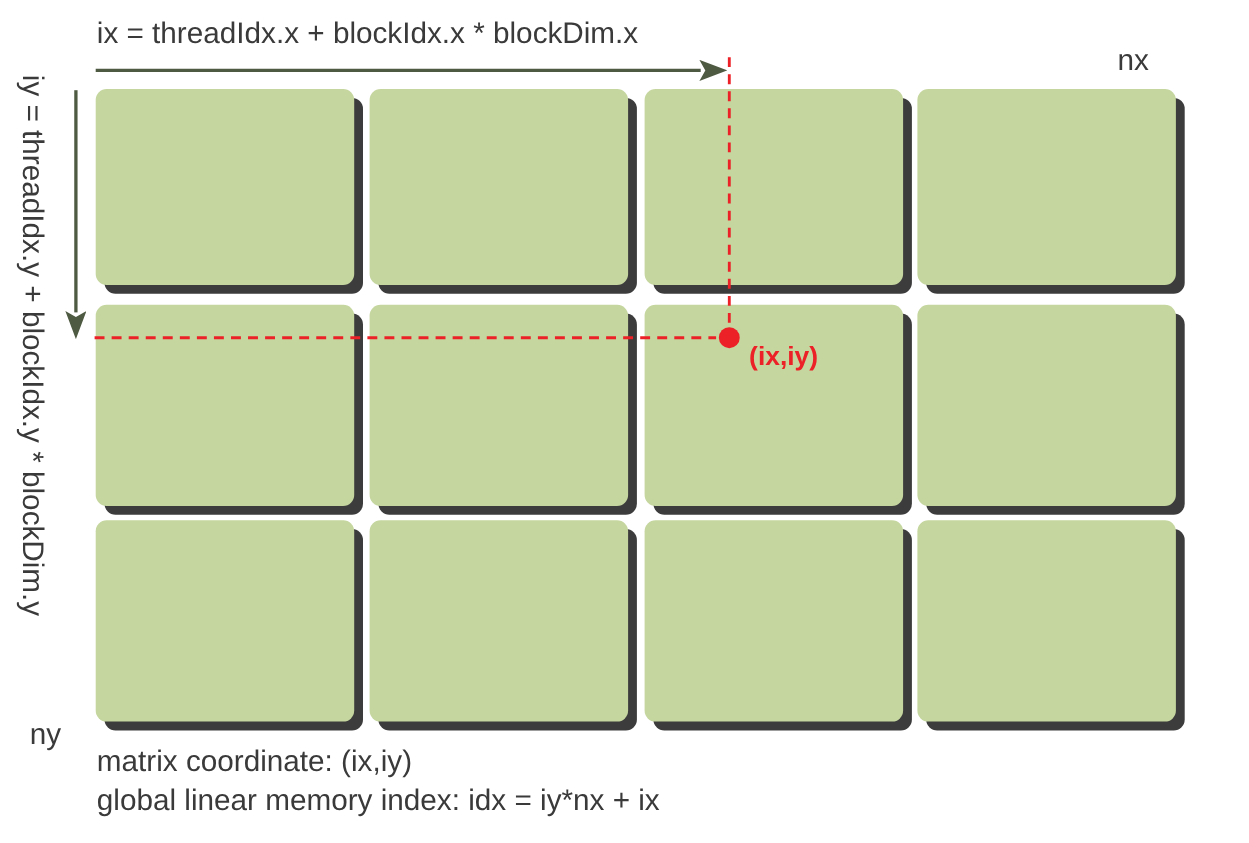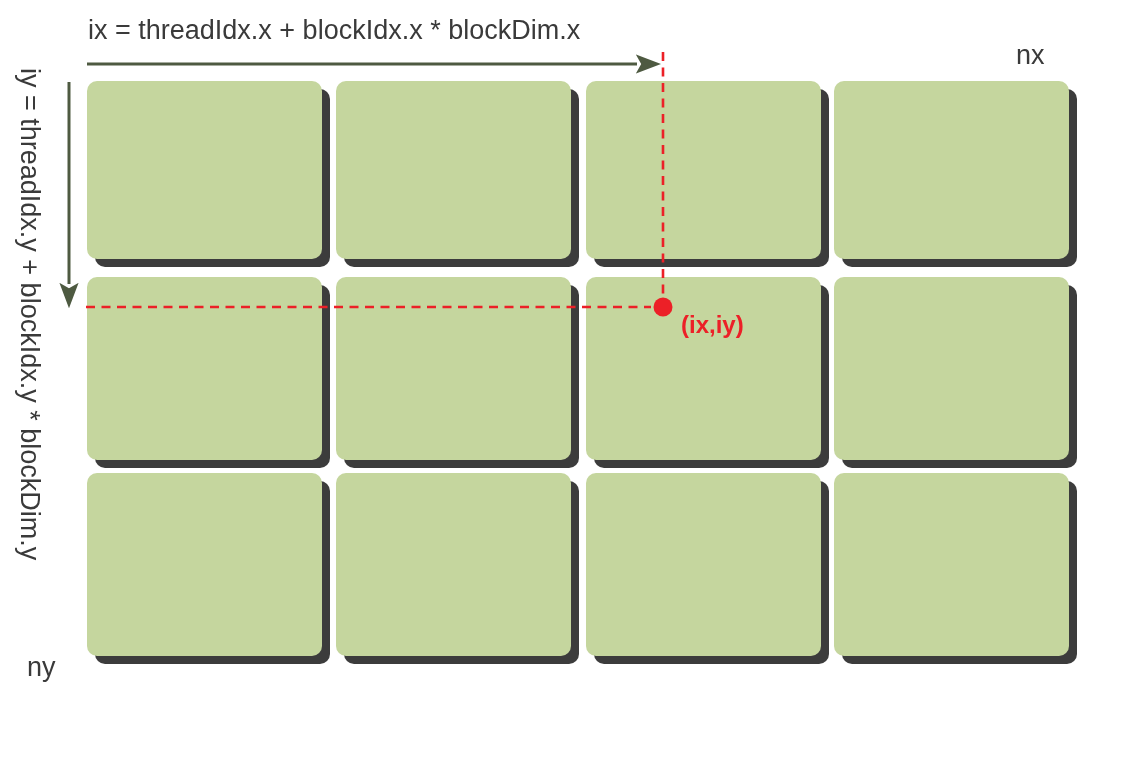--- a/index.html
+++ b/index.html
@@ -75,14 +75,18 @@
     <line x1="86" y1="307" x2="651" y2="307" class="red-dash" stroke="#ec2027" stroke-width="2.6" stroke-dasharray="9 6.5"></line>
     <circle cx="663" cy="307" r="9.5" class="red-fill" fill="#ec2027"></circle>
   </svg>
 
   <div class="lbl" id="ix-formula">ix = threadIdx.x + blockIdx.x * blockDim.x</div>
   <div class="lbl" id="iy-formula">iy = threadIdx.y + blockIdx.y * blockDim.y</div>
   <div class="lbl" id="nx-label">nx</div>
   <div class="lbl" id="ny-label">ny</div>
   <div id="point-label">(ix,iy)</div>
 
+  <div class="captions">
+    <div>matrix coordinate: (ix,iy)</div>
+    <div>global linear memory index: idx = iy*nx + ix</div>
+  </div>
 
 </div>
 
 </body></html>

